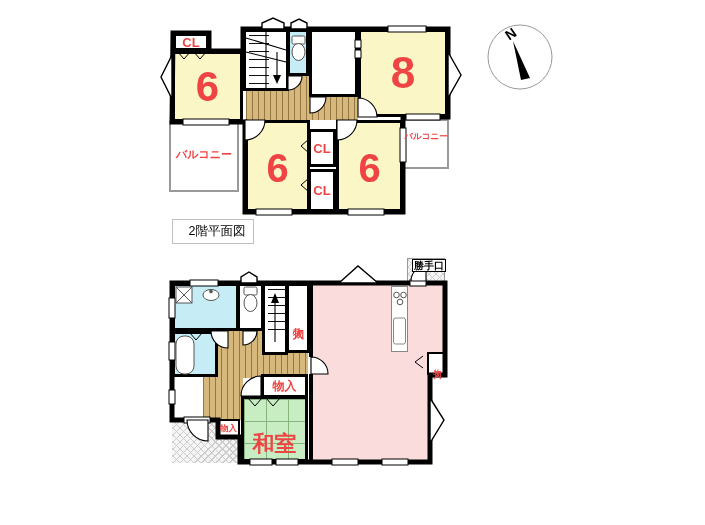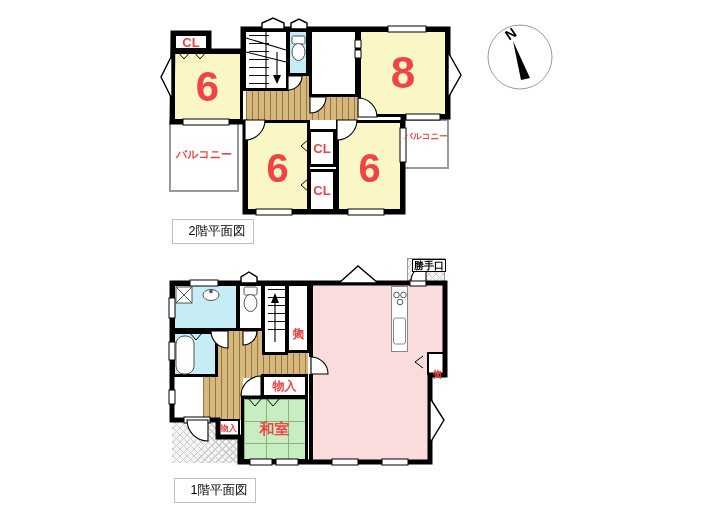--- a/index.html
+++ b/index.html
@@ -186,17 +186,16 @@
   <div class="lbl" style="left:308px;top:131px;width:28px;height:34px;font-size:13px;">CL</div>
   <div class="lbl" style="left:308px;top:171px;width:28px;height:38px;font-size:13px;">CL</div>
   <div class="lbl" style="left:336px;top:126px;width:67px;height:84px;font-size:40px;">6</div>
   <div class="lbl" style="left:404px;top:131px;width:44px;height:11px;font-size:8.5px;">バルコニー</div>
   <div class="titlebox" style="left:172px;top:219px;width:72px;height:23px;">2階平面図</div>
 
   <div class="minibox" style="left:412px;top:259px;width:32px;height:11px;font-size:10px;">勝手口</div>
   <div class="lbl vtext" style="left:286px;top:290px;width:24px;height:58px;font-size:11px;">物入</div>
   <div class="lbl vtext" style="left:427px;top:354px;width:19px;height:20px;font-size:8px;">物入</div>
   <div class="lbl" style="left:261px;top:376px;width:47px;height:20px;font-size:12px;">物入</div>
-  <div class="lbl" style="left:241px;top:408px;width:67px;height:40px;font-size:15px;">和室</div>
+  <div class="lbl" style="left:241px;top:424px;width:67px;height:40px;font-size:22px;">和室</div>
   <div class="lbl" style="left:217px;top:420px;width:23px;height:17px;font-size:8.5px;">物入</div>
-  <div class="titlebox" style="left:174px;top:478px;width:72px;height:23px;">1階平面図</div>
 
 </div>
 
 </body></html>

